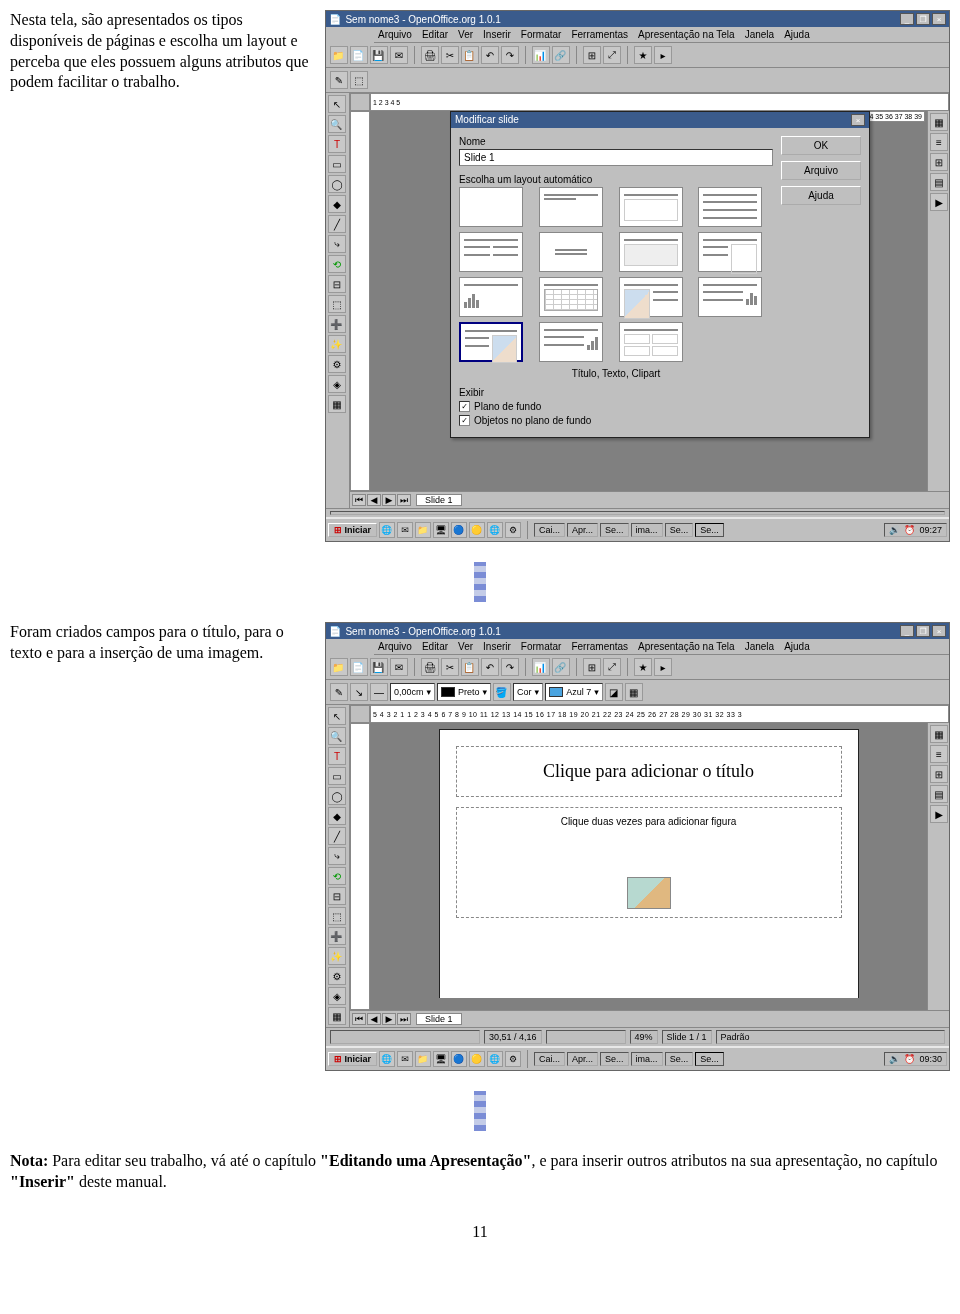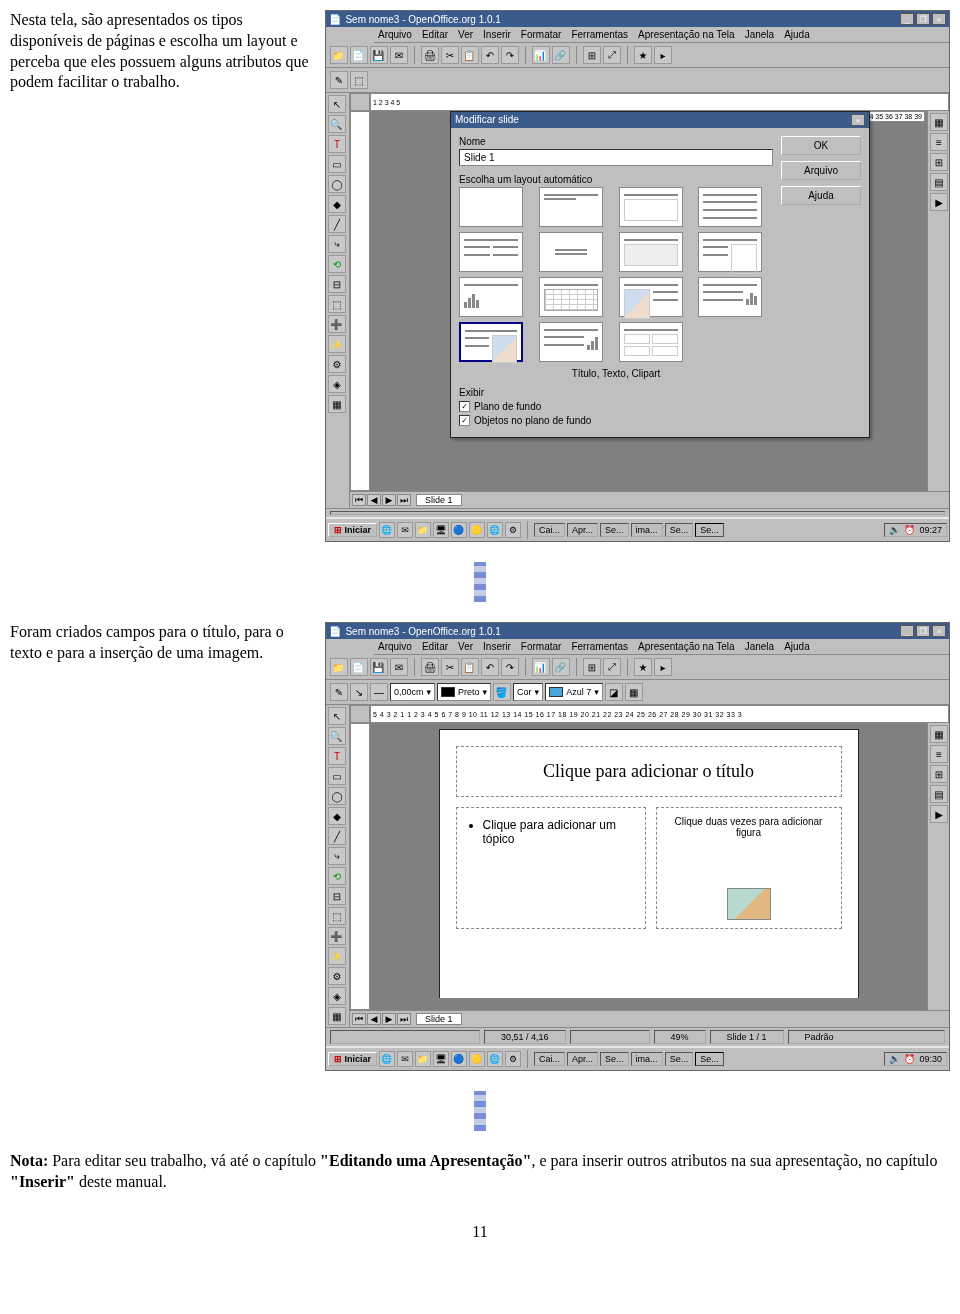--- a/index.html
+++ b/index.html
@@ -188,21 +188,21 @@
   .statusbar {
     background: #bfbfbf;
     padding: 2px 4px;
     display: flex;
     gap: 4px;
     font-size: 9px;
     border-top: 1px solid #888;
   }
   .statusbar .cell {
     border: 1px inset #aaa;
-    padding: 1px 16px;
+    padding: 1px 4px;
   }
   .tabbar {
     background: #bfbfbf;
     display: flex;
     align-items: center;
     padding: 2px;
     border-top: 1px solid #888;
     font-size: 9px;
   }
   .tabbar .navbtn {
@@ -691,25 +691,20 @@
             <div class="ruler-h" style="flex:1;letter-spacing:0.5px">
               <span>5  4  3  2  1     1  2  3  4  5  6  7  8  9  10 11 12 13 14 15 16 17 18 19 20 21 22 23 24 25 26 27 28 29 30 31 32 33 3</span>
             </div>
           </div>
           <div style="flex:1;display:flex;">
             <div class="ruler-v"></div>
             <div class="canvas" style="height:275px">
               <div class="slide">
                 <div class="slide-title-ph">Clique para adicionar o título</div>
                 <div class="slide-body">
-                  <div class="slide-text-ph">
-                    <ul>
-                        <li>Clique para adicionar um tópico</li>
-                      </ul>
-                  </div>
                   <div class="slide-img-ph">
                     <span>Clique duas vezes para adicionar figura</span>
                     <div class="img-icon"></div>
                   </div>
                 </div>
               </div>
             </div>
             <div style="width:22px;background:#bfbfbf;display:flex;flex-direction:column;gap:2px;padding:2px;border-left:1px solid #888">
               <span class="tbtn">▦</span>
               <span class="tbtn">≡</span>

